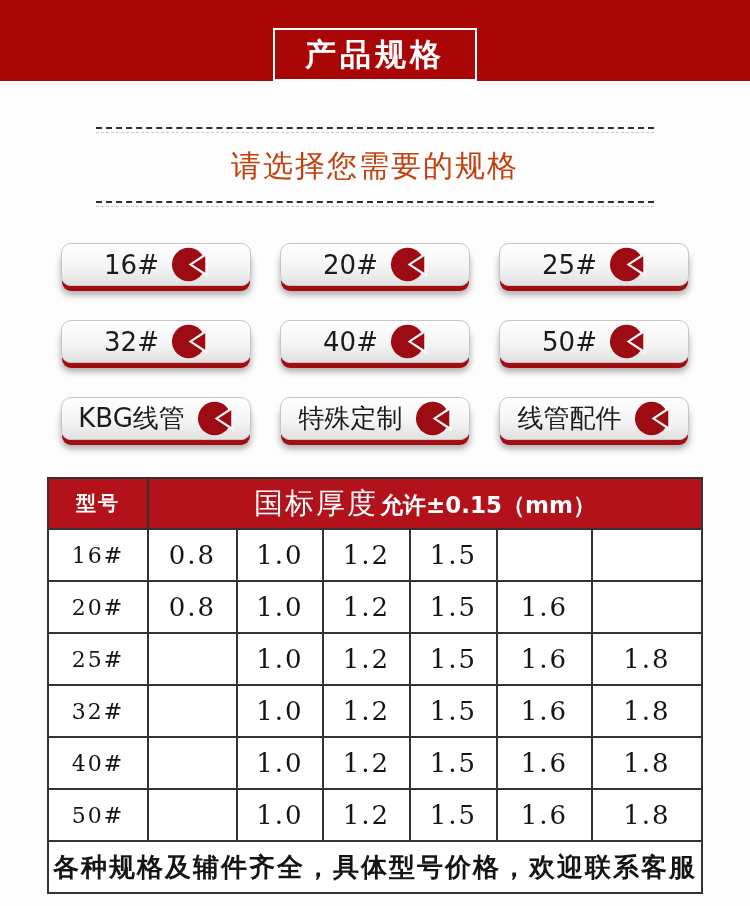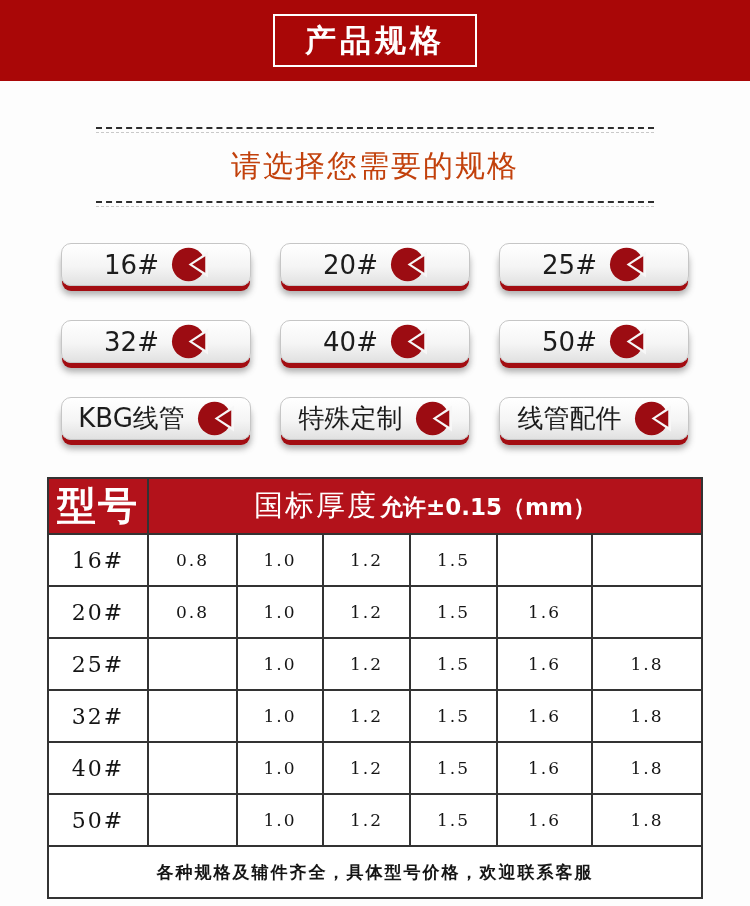--- a/index.html
+++ b/index.html
@@ -4,21 +4,21 @@
 <style>
   html,body { margin:0; padding:0; background:#ffffff; }
   .page {
     width:750px; height:906px; position:relative; overflow:hidden;
     background:#fdfdfd; font-family:"DejaVu Sans", sans-serif;
   }
 
   
   .banner {
     height:81px; background:#a90707;
-    display:flex; align-items:center; justify-content:center;
+    display:flex; align-items:flex-end; justify-content:center;
   }
   .banner-box {
     border:2px solid #ffffff; color:#ffffff;
     font-size:31px; font-weight:bold; letter-spacing:4px;
     padding:9px 30px; line-height:1;
   }
 
   
   .select-section { margin-top:46px; }
   .dash-line {
@@ -49,27 +49,27 @@
   
   .spec-table {
     width:654px; margin:37px auto 0; border-collapse:collapse; table-layout:fixed;
     font-family:"DejaVu Serif", serif;
   }
   .spec-table th, .spec-table td { border:2px solid #333333; padding:0; }
   .spec-table thead th {
     background:#b3121b; color:#ffffff; height:49px;
     font-family:"DejaVu Sans", sans-serif; vertical-align:middle;
   }
-  .model-header { font-size:39px; font-weight:bold; letter-spacing:2px; }
+  .model-header { font-size:20px; font-weight:bold; letter-spacing:2px; }
   .thick-header { text-align:center; }
   .thick-title { font-size:29px; font-weight:normal; letter-spacing:2px; }
   .thick-note { font-size:23px; font-weight:bold; margin-left:2px; }
   .spec-table tbody td {
     height:50px; text-align:center; vertical-align:middle;
-    font-size:17px; color:#151515; background:#ffffff; letter-spacing:2px;
+    font-size:26px; color:#151515; background:#ffffff; letter-spacing:2px;
   }
   .spec-table td.model-cell { font-size:22px; }
   .footer-row td {
     height:49px; text-align:center; vertical-align:middle;
     color:#d3232a; font-weight:bold; font-size:22px; letter-spacing:1px;
     font-family:"DejaVu Sans", sans-serif; background:#ffffff;margin-left:21px;
   }
 </style>
 </head>
 <body>

